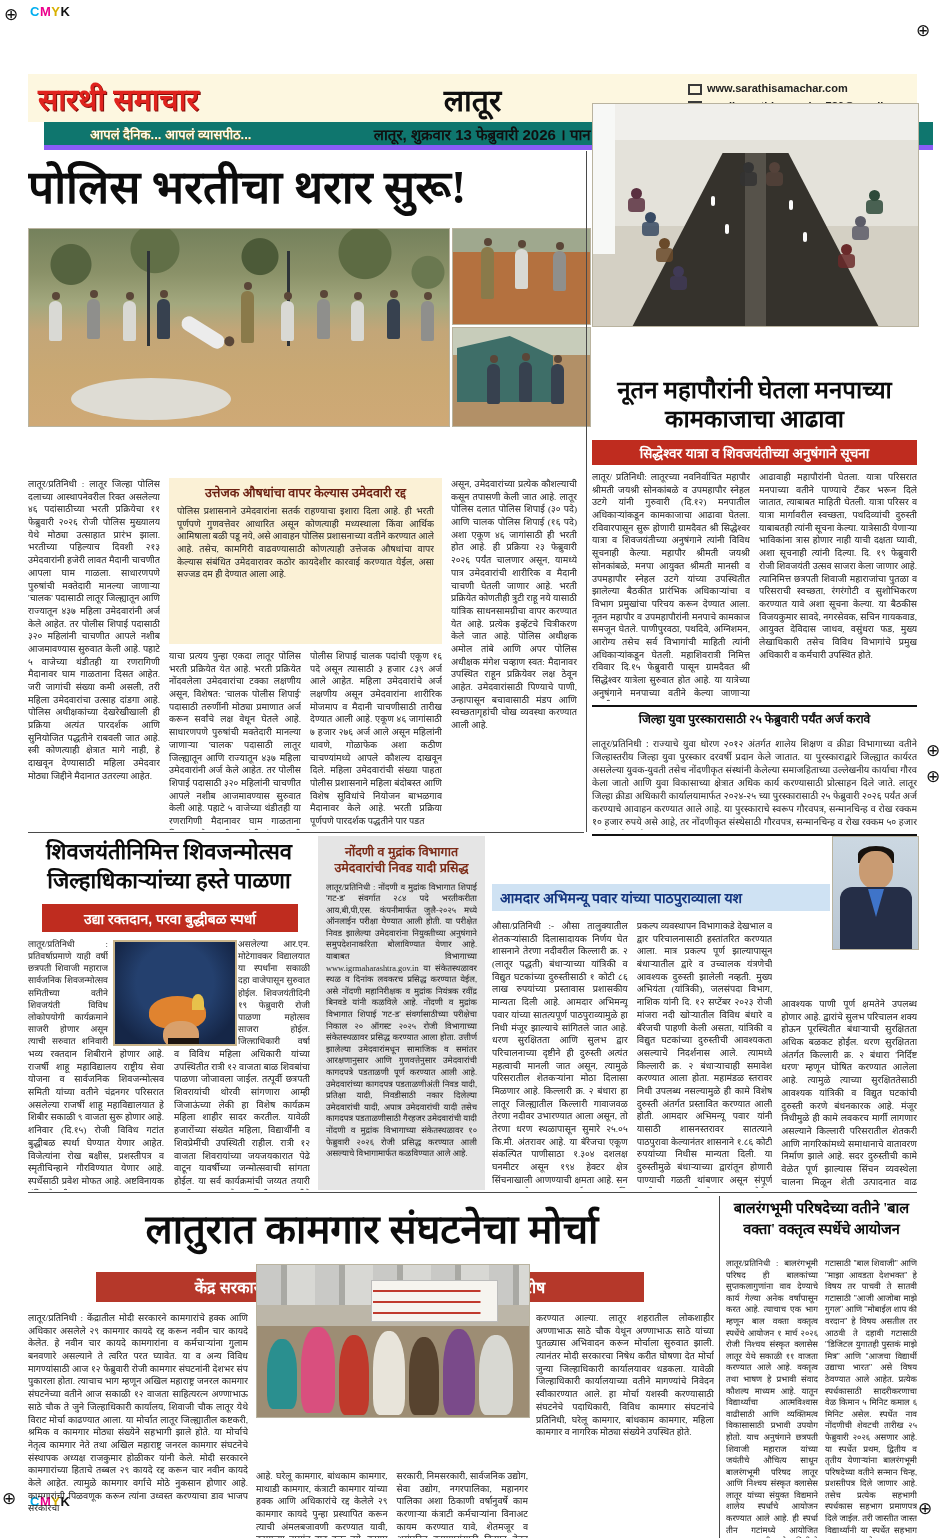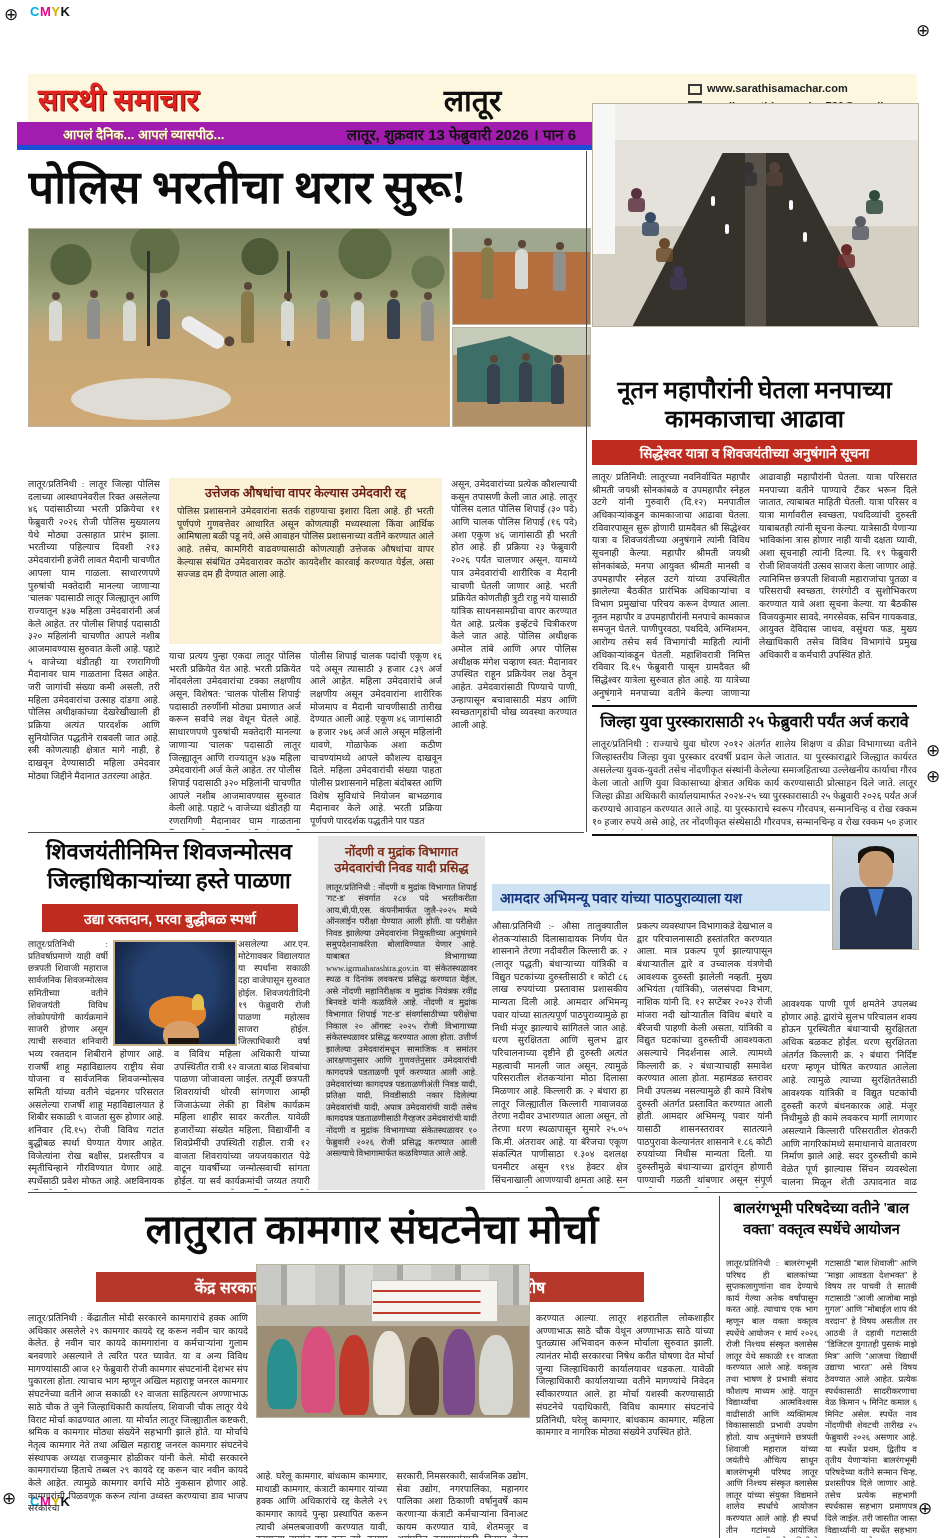--- a/index.html
+++ b/index.html
@@ -11,21 +11,21 @@
   .cmyk{position:absolute;font-size:13px;font-weight:800;letter-spacing:.5px;}
   .cmyk span{display:inline-block;}
   .c-c{color:#00aeef}.c-m{color:#ec008c}.c-y{color:#d8b000}.c-k{color:#141414}
   
   .hdr{left:28px;top:26px;width:889px;height:48px;background:#fdf7e0;}
   .mast-name{position:absolute;left:10px;top:4px;font-size:30px;font-weight:800;color:#e0231e;
              text-shadow:1px 1px 0 #7e0e0a;}
   .mast-city{position:absolute;left:0;right:0;top:5px;text-align:center;font-size:30px;font-weight:800;color:#0f0f0f;}
   .contacts{position:absolute;right:8px;top:6px;font-size:11px;font-weight:700;color:#232323;line-height:1.6;}
   .cicon{display:inline-block;width:10px;height:7px;border:2px solid #3a3a3a;margin-right:5px;vertical-align:middle;}
-  .ybar{left:17px;top:74px;width:889px;height:23px;background:#a21caf;border-bottom:5px solid #1d4ed8;}
+  .ybar{left:44px;top:74px;width:889px;height:23px;background:#0f766e;border-bottom:5px solid #8b5cf6;}
   .tagline{position:absolute;left:46px;top:3px;font-size:13px;font-weight:700;color:#fffbe9;text-shadow:0 1px 1px #8d6d12;}
   .dateline{position:absolute;left:0;right:0;top:2px;text-align:center;font-size:15px;font-weight:800;color:#101010;}
   
   .hl{font-weight:800;color:#0c0c0c;white-space:nowrap;overflow:hidden;font-family:Liberation Serif, serif;}
   .redband{background:#b7372a;color:#ffffff;font-weight:700;display:flex;align-items:center;
            justify-content:center;white-space:nowrap;overflow:hidden;}
   .blueband{background:#cfe2f3;color:#14357f;font-weight:800;display:flex;align-items:center;
             padding-left:8px;white-space:nowrap;overflow:hidden;}
   
   .bt{font-family:"Liberation Serif",serif;font-size:9.2px;line-height:1.38;text-align:justify;
@@ -167,21 +167,21 @@
   <div class="abs line" style="left:586px;top:103px;width:1px;height:681px;"></div>
 
   <div class="abs hl" style="left:592px;top:328px;width:325px;height:62px;font-size:24px;line-height:1.22;text-align:center;white-space:normal;">नूतन महापौरांनी घेतला मनपाच्या कामकाजाचा आढावा</div>
   <div class="abs redband" style="left:592px;top:392px;width:325px;height:25px;font-size:13.5px;background:#bf2c1f;">सिद्धेश्वर यात्रा व शिवजयंतीच्या अनुषंगाने सूचना</div>
   <div class="abs cols" style="left:592px;top:423px;width:325px;height:230px;">
     <div class="bt">लातूर/ प्रतिनिधी: लातूरच्या नवनिर्वाचित महापौर श्रीमती जयश्री सोनकांबळे व उपमहापौर स्नेहल उटगे यांनी गुरुवारी (दि.१२) मनपातील अधिकाऱ्यांकडून कामकाजाचा आढावा घेतला. रविवारपासून सुरू होणारी ग्रामदैवत श्री सिद्धेश्वर यात्रा व शिवजयंतीच्या अनुषंगाने त्यांनी विविध सूचनाही केल्या. महापौर श्रीमती जयश्री सोनकांबळे, मनपा आयुक्त श्रीमती मानसी व उपमहापौर स्नेहल उटगे यांच्या उपस्थितीत झालेल्या बैठकीत प्रारंभिक अधिकाऱ्यांचा व विभाग प्रमुखांचा परिचय करून देण्यात आला. नूतन महापौर व उपमहापौरांनी मनपाचे कामकाज समजून घेतले. पाणीपुरवठा, पथदिवे, अग्निशमन, आरोग्य तसेच सर्व विभागांची माहिती त्यांनी अधिकाऱ्यांकडून घेतली. महाशिवरात्री निमित्त रविवार दि.१५ फेब्रुवारी पासून ग्रामदैवत श्री सिद्धेश्वर यात्रेला सुरुवात होत आहे. या यात्रेच्या अनुषंगाने मनपाच्या वतीने केल्या जाणाऱ्या तयारीचा</div>
     <div class="bt">आढावाही महापौरांनी घेतला. यात्रा परिसरात मनपाच्या वतीने पाण्याचे टँकर भरून दिले जातात, त्याबाबत माहिती घेतली. यात्रा परिसर व यात्रा मार्गावरील स्वच्छता, पथदिव्यांची दुरुस्ती याबाबतही त्यांनी सूचना केल्या. यात्रेसाठी येणाऱ्या भाविकांना त्रास होणार नाही याची दक्षता घ्यावी, अशा सूचनाही त्यांनी दिल्या. दि. १९ फेब्रुवारी रोजी शिवजयंती उत्सव साजरा केला जाणार आहे. त्यानिमित्त छत्रपती शिवाजी महाराजांचा पुतळा व परिसराची स्वच्छता, रंगरंगोटी व सुशोभिकरण करण्यात यावे अशा सूचना केल्या. या बैठकीस विजयकुमार सावदे, नगरसेवक, सचिन गायकवाड, आयुक्त देविदास जाधव, वसुंधरा फड, मुख्य लेखाधिकारी तसेच विविध विभागांचे प्रमुख अधिकारी व कर्मचारी उपस्थित होते.</div>
   </div>
 
   <div class="abs line" style="left:592px;top:657px;width:325px;height:2px;background:#111;"></div>
-  <div class="abs hl" style="left:592px;top:662px;width:325px;height:24px;font-size:16px;text-align:center;">जिल्हा युवा पुरस्कारासाठी २५ फेब्रुवारी पर्यंत अर्ज करावे</div>
+  <div class="abs hl" style="left:592px;top:662px;width:325px;height:24px;font-size:12px;text-align:center;">जिल्हा युवा पुरस्कारासाठी २५ फेब्रुवारी पर्यंत अर्ज करावे</div>
   <div class="abs bt" style="left:592px;top:690px;width:325px;height:92px;font-size:9.4px;">लातूर/प्रतिनिधी : राज्याचे युवा धोरण २०१२ अंतर्गत शालेय शिक्षण व क्रीडा विभागाच्या वतीने जिल्हास्तरीय जिल्हा युवा पुरस्कार दरवर्षी प्रदान केले जातात. या पुरस्काराद्वारे जिल्ह्यात कार्यरत असलेल्या युवक-युवती तसेच नोंदणीकृत संस्थांनी केलेल्या समाजहिताच्या उल्लेखनीय कार्याचा गौरव केला जातो आणि युवा विकासाच्या क्षेत्रात अधिक कार्य करण्यासाठी प्रोत्साहन दिले जाते. लातूर जिल्हा क्रीडा अधिकारी कार्यालयामार्फत २०२४-२५ च्या पुरस्कारासाठी २५ फेब्रुवारी २०२६ पर्यंत अर्ज करण्याचे आवाहन करण्यात आले आहे. या पुरस्काराचे स्वरूप गौरवपत्र, सन्मानचिन्ह व रोख रक्कम १० हजार रुपये असे आहे, तर नोंदणीकृत संस्थेसाठी गौरवपत्र, सन्मानचिन्ह व रोख रक्कम ५० हजार रुपये इतके आहे.</div>
   <div class="abs line" style="left:592px;top:786px;width:325px;height:2px;background:#111;"></div>
 
   <div class="abs bt" style="left:28px;top:430px;width:132px;height:352px;">लातूर/प्रतिनिधी : लातूर जिल्हा पोलिस दलाच्या आस्थापनेवरील रिक्त असलेल्या ४६ पदांसाठीच्या भरती प्रक्रियेचा ११ फेब्रुवारी २०२६ रोजी पोलिस मुख्यालय येथे मोठ्या उत्साहात प्रारंभ झाला. भरतीच्या पहिल्याच दिवशी २१३ उमेदवारांनी हजेरी लावत मैदानी चाचणीत आपला घाम गाळला. साधारणपणे पुरुषांची मक्तेदारी मानल्या जाणाऱ्या 'चालक' पदासाठी लातूर जिल्ह्यातून आणि राज्यातून ४३७ महिला उमेदवारांनी अर्ज केले आहेत. तर पोलीस शिपाई पदासाठी ३२० महिलांनी चाचणीत आपले नशीब आजमावण्यास सुरुवात केली आहे. पहाटे ५ वाजेच्या थंडीतही या रणरागिणी मैदानावर घाम गाळताना दिसत आहेत. जरी जागांची संख्या कमी असली, तरी महिला उमेदवारांचा उत्साह दांडगा आहे. पोलिस अधीक्षकांच्या देखरेखीखाली ही प्रक्रिया अत्यंत पारदर्शक आणि सुनियोजित पद्धतीने राबवली जात आहे. स्त्री कोणत्याही क्षेत्रात मागे नाही, हे दाखवून देण्यासाठी महिला उमेदवार मोठ्या जिद्दीने मैदानात उतरल्या आहेत.</div>
   <div class="abs boxcream" style="left:169px;top:430px;width:273px;height:166px;">
     <div class="boxtitle">उत्तेजक औषधांचा वापर केल्यास उमेदवारी रद्द</div>
     <div class="bt" style="height:128px">पोलिस प्रशासनाने उमेदवारांना सतर्क राहण्याचा इशारा दिला आहे. ही भरती पूर्णपणे गुणवत्तेवर आधारित असून कोणत्याही मध्यस्थाला किंवा आर्थिक आमिषाला बळी पडू नये, असे आवाहन पोलिस प्रशासनाच्या वतीने करण्यात आले आहे. तसेच, कामगिरी वाढवण्यासाठी कोणत्याही उत्तेजक औषधांचा वापर केल्यास संबंधित उमेदवारावर कठोर कायदेशीर कारवाई करण्यात येईल, असा सज्जड दम ही देण्यात आला आहे.</div>
   </div>
   <div class="abs bt" style="left:169px;top:602px;width:132px;height:180px;">याचा प्रत्यय पुन्हा एकदा लातूर पोलिस भरती प्रक्रियेत येत आहे. भरती प्रक्रियेत नोंदवलेला उमेदवारांचा टक्का लक्षणीय असून, विशेषत: 'चालक पोलीस शिपाई' पदासाठी तरुणींनी मोठ्या प्रमाणात अर्ज करून सर्वांचे लक्ष वेधून घेतले आहे. साधारणपणे पुरुषांची मक्तेदारी मानल्या जाणाऱ्या 'चालक' पदासाठी लातूर जिल्ह्यातून आणि राज्यातून ४३७ महिला उमेदवारांनी अर्ज केले आहेत. तर पोलीस शिपाई पदासाठी ३२० महिलांनी चाचणीत आपले नशीब आजमावण्यास सुरुवात केली आहे. पहाटे ५ वाजेच्या थंडीतही या रणरागिणी मैदानावर घाम गाळताना दिसत आहेत. जरी जागांची संख्या कमी असली, तरी महिला उमेदवारांचा उत्साह दांडगा आहे.</div>
   <div class="abs bt" style="left:310px;top:602px;width:132px;height:180px;">पोलीस शिपाई चालक पदांची एकूण १६ पदे असून त्यासाठी ३ हजार ८३९ अर्ज आले आहेत. महिला उमेदवारांचे अर्ज लक्षणीय असून उमेदवारांना शारीरिक मोजमाप व मैदानी चाचणीसाठी तारीख देण्यात आली आहे. एकूण ४६ जागांसाठी ७ हजार २७६ अर्ज आले असून महिलांनी धावणे, गोळाफेक अशा कठीण चाचण्यांमध्ये आपले कौशल्य दाखवून दिले. महिला उमेदवारांची संख्या पाहता पोलीस प्रशासनाने महिला बंदोबस्त आणि विशेष सुविधांचे नियोजन बाभळगाव मैदानावर केले आहे. भरती प्रक्रिया पूर्णपणे पारदर्शक पद्धतीने पार पडत</div>

